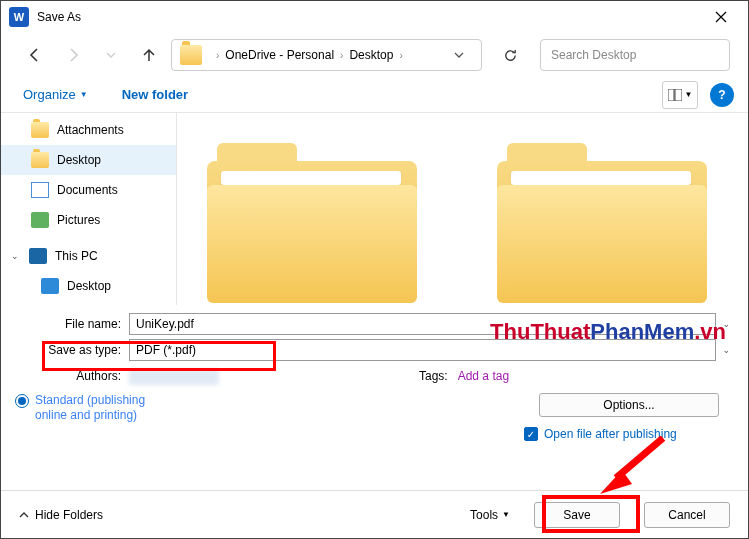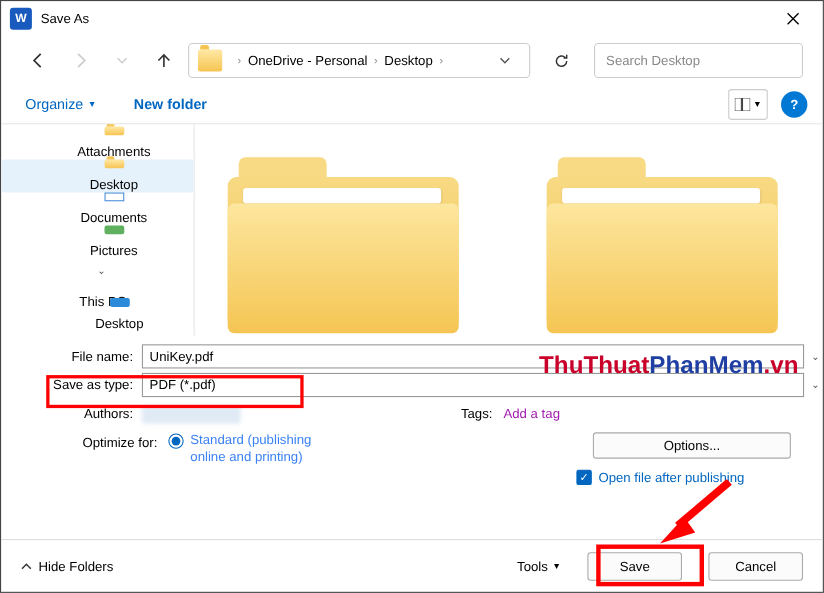--- a/index.html
+++ b/index.html
@@ -26,41 +26,41 @@
 
 .toolbar { height: 36px; display: flex; align-items: center; padding: 0 14px; border-bottom: 1px solid #e6e6e6; font-size: 13px; }
 .tool-item { color: #0067c0; padding: 4px 8px; cursor: pointer; display: flex; align-items: center; gap: 4px; }
 .tool-item .arrow { font-size: 8px; }
 .tool-right { margin-left: auto; display: flex; align-items: center; gap: 6px; }
 .view-btn { width: 36px; height: 28px; border: 1px solid #ccc; border-radius: 3px; display: flex; align-items: center; justify-content: center; font-size: 11px; cursor: pointer; }
 .help-btn { width: 24px; height: 24px; background: #0078d4; color: #fff; border-radius: 50%; display: flex; align-items: center; justify-content: center; font-size: 12px; font-weight: bold; cursor: pointer; margin-left: 6px; }
 
 .body-row { display: flex; height: 192px; }
 .sidebar { width: 176px; border-right: 1px solid #e6e6e6; overflow: hidden; padding-top: 2px; }
-.side-item { display: flex; align-items: center; height: 30px; padding-left: 30px; font-size: 12px; cursor: pointer; gap: 8px; flex-direction: column; }
+.side-item { display: flex; align-items: center; height: 30px; padding-left: 30px; font-size: 12px; cursor: pointer; gap: 8px; }
 .side-item.selected { background: #e6f2fb; }
 .side-item.group { padding-left: 10px; margin-top: 6px; }
 .side-item.sub { padding-left: 40px; }
 .chevron { font-size: 9px; color: #555; width: 10px; }
 .icon { width: 18px; height: 16px; display: inline-block; position: relative; }
 .icon.folder { background: linear-gradient(#ffe9a6,#f6c451); border-radius: 2px; }
 .icon.folder::before { content: ""; position: absolute; top: -3px; left: 2px; width: 7px; height: 3px; background: #f6c451; border-radius: 2px 2px 0 0; }
 .icon.doc { background: #fff; border: 1px solid #4a8fd9; }
 .icon.pic { background: #5fb05f; border-radius: 2px; }
 .icon.pc { background: #1a65a3; border-radius: 2px; }
 .icon.monitor { background: #2d8ad8; border-radius: 2px; }
 
 .content { flex: 1; display: flex; gap: 80px; padding: 30px 20px 0 30px; position: relative; overflow: hidden; }
 .big-folder { width: 210px; height: 160px; position: relative; }
 .big-folder .back { position: absolute; top: 18px; left: 0; width: 100%; height: 138px; background: linear-gradient(#f8da84,#f2c24b); border-radius: 8px; }
 .big-folder .tab { position: absolute; top: 0; left: 10px; width: 80px; height: 28px; background: #f8da84; border-radius: 6px 6px 0 0; }
 .big-folder .sheet { position: absolute; top: 28px; left: 14px; width: 180px; height: 14px; background: #fff; border-radius: 3px; box-shadow: 0 1px 2px rgba(0,0,0,.1); }
 .big-folder .front { position: absolute; top: 42px; left: 0; width: 100%; height: 118px; background: linear-gradient(#fde69e,#f5c553); border-radius: 6px; }
 
-.fields { padding: 6px 3px 0 14px; font-size: 12px; }
+.fields { padding: 6px 18px 0 14px; font-size: 12px; }
 .field-row { display: flex; align-items: center; height: 26px; }
 .field-lbl { width: 114px; text-align: right; padding-right: 8px; color: #000; }
 .field-input { flex: 1; height: 22px; border: 1px solid #999; padding: 0 6px; background: #fff; display: flex; align-items: center; }
 .field-select { flex: 1; height: 22px; border: 1px solid #999; padding: 0 6px; display: flex; align-items: center; justify-content: space-between; }
 .field-drop { font-size: 9px; color: #555; margin-left: 6px; }
 .hl-box1 { position: absolute; left: 41px; top: 340px; width: 234px; height: 30px; border: 3px solid #ff0000; z-index: 5; pointer-events: none; }
 .wm { position: absolute; right: 22px; top: 318px; font-size: 22px; font-weight: 800; z-index: 6; pointer-events: none; }
 .wm .r { color: #c9002a; } .wm .b { color: #1f3fa3; }
 
 .meta-row { display: flex; align-items: flex-start; padding: 6px 14px 0 14px; font-size: 12px; gap: 200px; }
@@ -242,21 +242,20 @@
     <div class="meta-blur"></div>
   </div>
   <div class="meta-col">
     <div style="padding-right:10px;">Tags:</div>
     <div class="meta-link">Add a tag</div>
   </div>
 </div>
 
 <div class="opt-zone">
   <div class="opt-left">
-    <div class="opt-lbl">Optimize for:</div>
     <div class="radios">
       <div class="radio-item">
         <div class="radio-ring checked"></div>
         <div class="radio-text">
           <span>Standard (publishing</span><br><span>online and printing)</span>
         </div>
       </div>
     </div>
   </div>
   <div class="opt-right">

